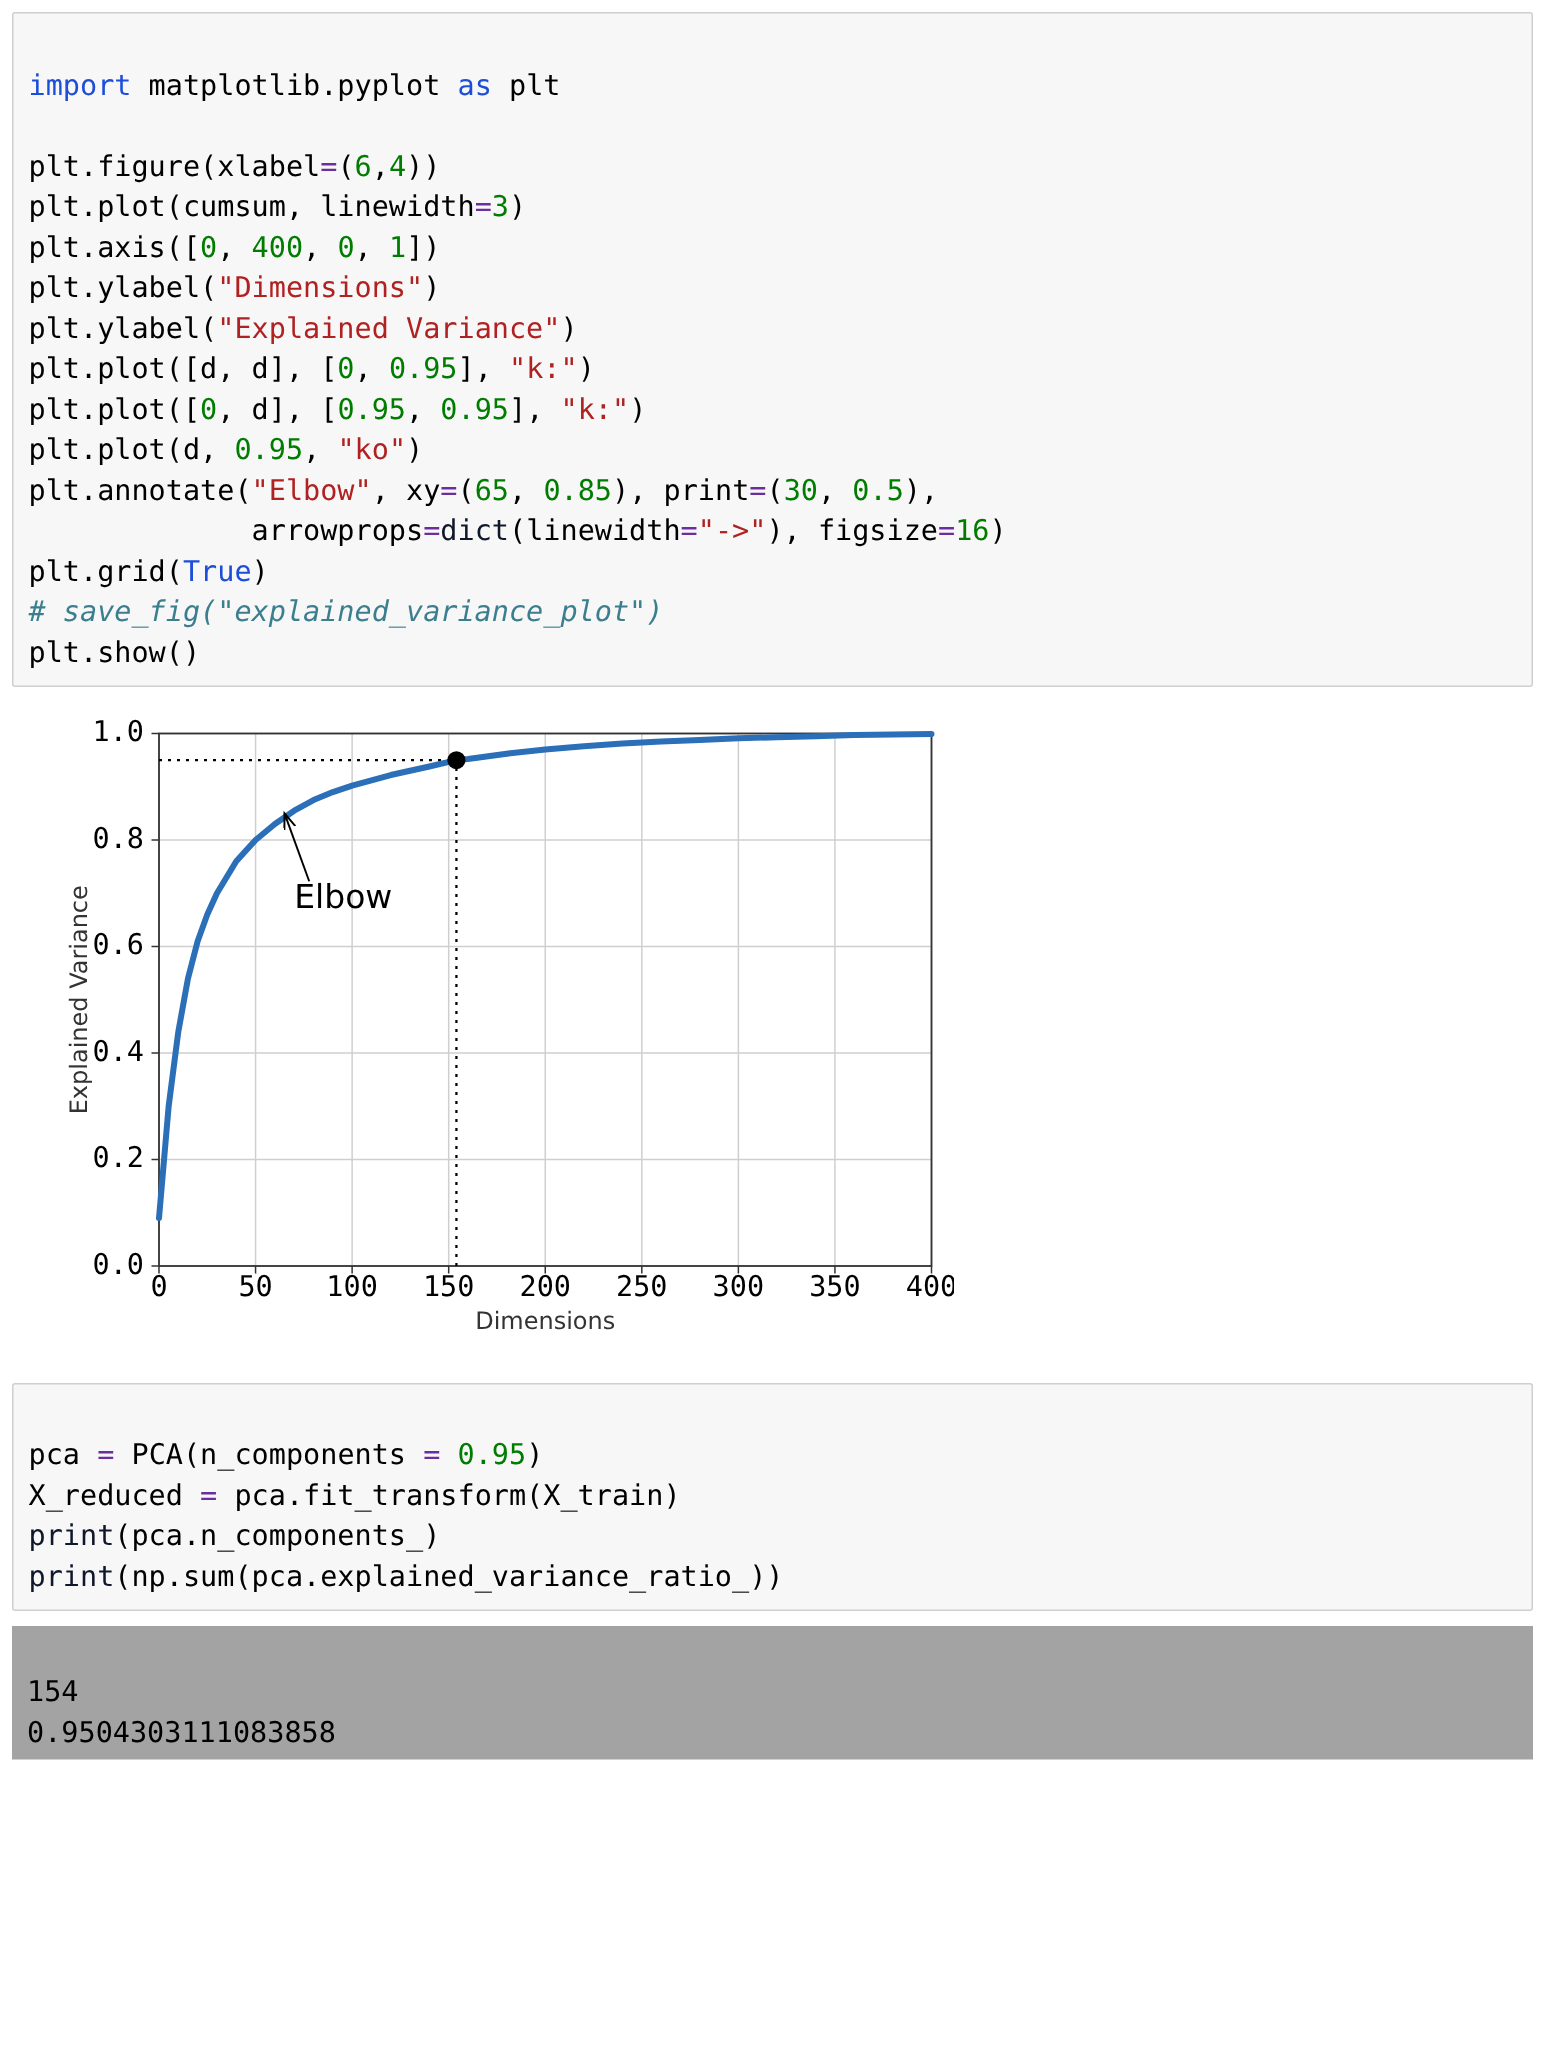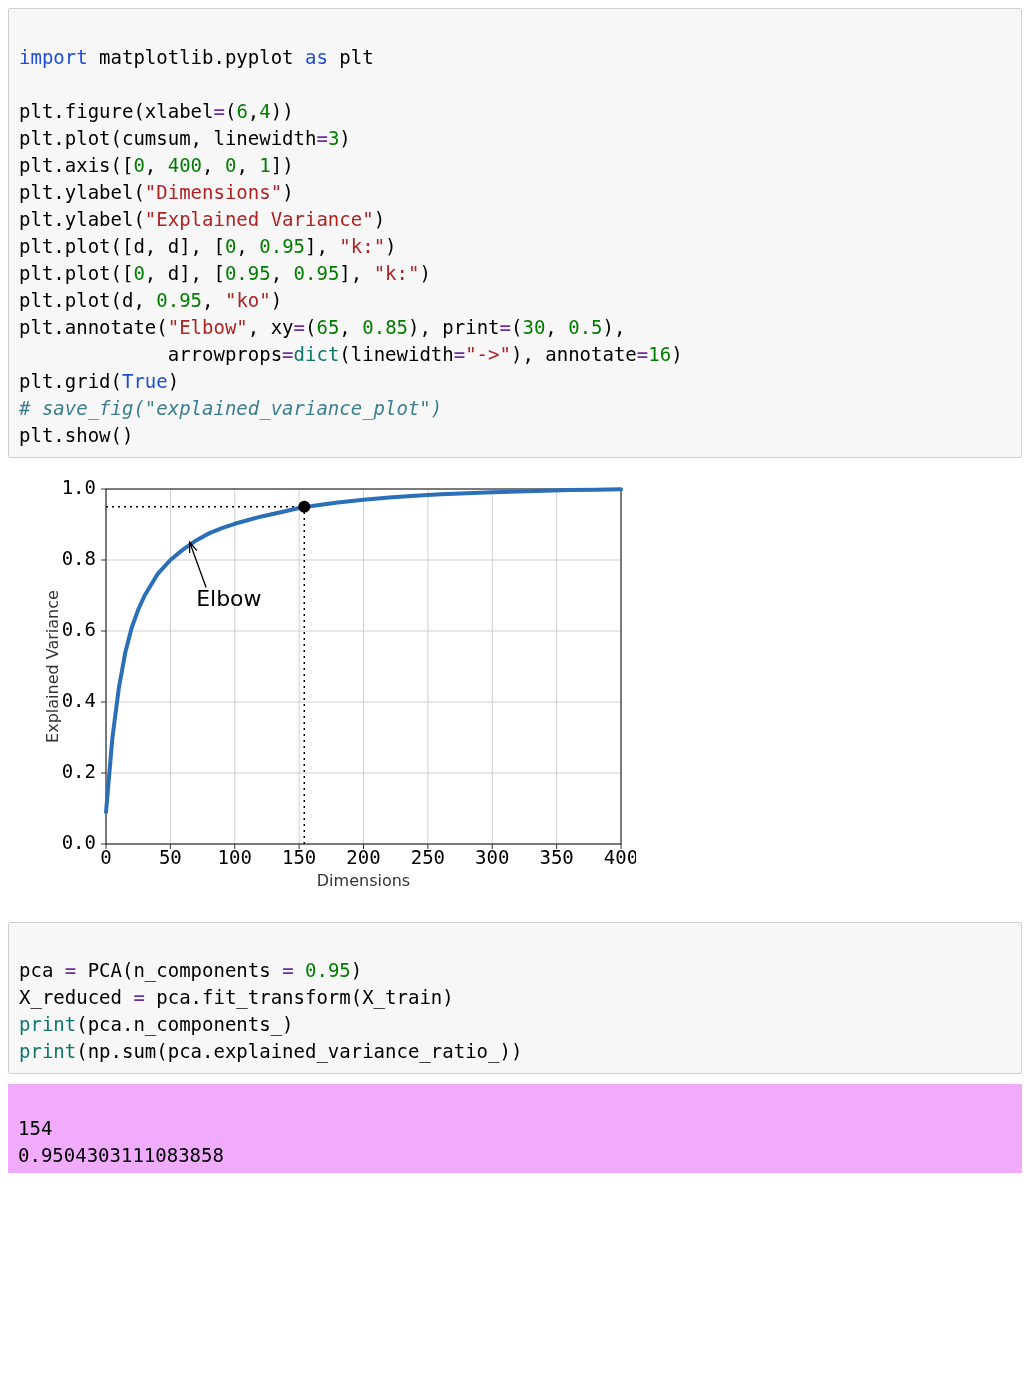--- a/index.html
+++ b/index.html
@@ -15,30 +15,30 @@
   .code-cell {
     background: #f7f7f7;
     border: 1px solid #cfcfcf;
     border-radius: 2px;
     padding: 8px 10px;
     white-space: pre;
     overflow-x: auto;
     margin-bottom: 10px;
   }
   .output-plain {
-    background: #f0abfc;
+    background: #a3a3a3;
     padding: 4px 10px;
     white-space: pre;
   }
   .tok-kw   { color: #1d4ed8; font-weight: normal; }
   .tok-op   { color: #6a2ea0; }
   .tok-num  { color: #007c00; }
   .tok-str  { color: #b02222; }
   .tok-cmt  { color: #3b7f8f; font-style: italic; }
-  .tok-bi   { color: #0f766e; }
+  .tok-bi   { color: #0f172a; }
 
   .chart-wrap {
     margin: 16px 0 28px 28px;
   }
   svg { display:block; }
   .axis-label { font-family: DejaVu Sans, Arial, sans-serif; font-size: 16px; fill:#333; }
   .anno { font-family: DejaVu Sans, Arial, sans-serif; font-size: 22px; fill:#000; }
 </style>
 </head>
 <body>
@@ -48,21 +48,21 @@
 
 <span>plt.figure(xlabel</span><span class="tok-op">=</span><span>(</span><span class="tok-num">6</span><span>,</span><span class="tok-num">4</span><span>))</span>
 <span>plt.plot(cumsum, linewidth</span><span class="tok-op">=</span><span class="tok-num">3</span><span>)</span>
 <span>plt.axis([</span><span class="tok-num">0</span><span>, </span><span class="tok-num">400</span><span>, </span><span class="tok-num">0</span><span>, </span><span class="tok-num">1</span><span>])</span>
 <span>plt.ylabel(</span><span class="tok-str">"Dimensions"</span><span>)</span>
 <span>plt.ylabel(</span><span class="tok-str">"Explained Variance"</span><span>)</span>
 <span>plt.plot([d, d], [</span><span class="tok-num">0</span><span>, </span><span class="tok-num">0.95</span><span>], </span><span class="tok-str">"k:"</span><span>)</span>
 <span>plt.plot([</span><span class="tok-num">0</span><span>, d], [</span><span class="tok-num">0.95</span><span>, </span><span class="tok-num">0.95</span><span>], </span><span class="tok-str">"k:"</span><span>)</span>
 <span>plt.plot(d, </span><span class="tok-num">0.95</span><span>, </span><span class="tok-str">"ko"</span><span>)</span>
 <span>plt.annotate(</span><span class="tok-str">"Elbow"</span><span>, xy</span><span class="tok-op">=</span><span>(</span><span class="tok-num">65</span><span>, </span><span class="tok-num">0.85</span><span>), print</span><span class="tok-op">=</span><span>(</span><span class="tok-num">30</span><span>, </span><span class="tok-num">0.5</span><span>),</span>
-<span>             arrowprops</span><span class="tok-op">=</span><span class="tok-bi">dict</span><span>(linewidth</span><span class="tok-op">=</span><span class="tok-str">"-&gt;"</span><span>), annotate</span><span class="tok-op">=</span><span class="tok-num">16</span><span>)</span>
+<span>             arrowprops</span><span class="tok-op">=</span><span class="tok-bi">dict</span><span>(linewidth</span><span class="tok-op">=</span><span class="tok-str">"-&gt;"</span><span>), figsize</span><span class="tok-op">=</span><span class="tok-num">16</span><span>)</span>
 <span>plt.grid(</span><span class="tok-kw">True</span><span>)</span>
 <span class="tok-cmt"># save_fig("explained_variance_plot")</span>
 <span>plt.show()</span>
 </div>
 
 <div class="chart-wrap">
   <svg id="chart-svg" width="600" height="420" viewBox="0 0 600 420">
       <line x1="70" x2="70" y1="15" y2="370" stroke="#cfcfcf" stroke-width="1"></line>
       <line x1="134.375" x2="134.375" y1="15" y2="370" stroke="#cfcfcf" stroke-width="1"></line>
       <line x1="198.75" x2="198.75" y1="15" y2="370" stroke="#cfcfcf" stroke-width="1"></line>

